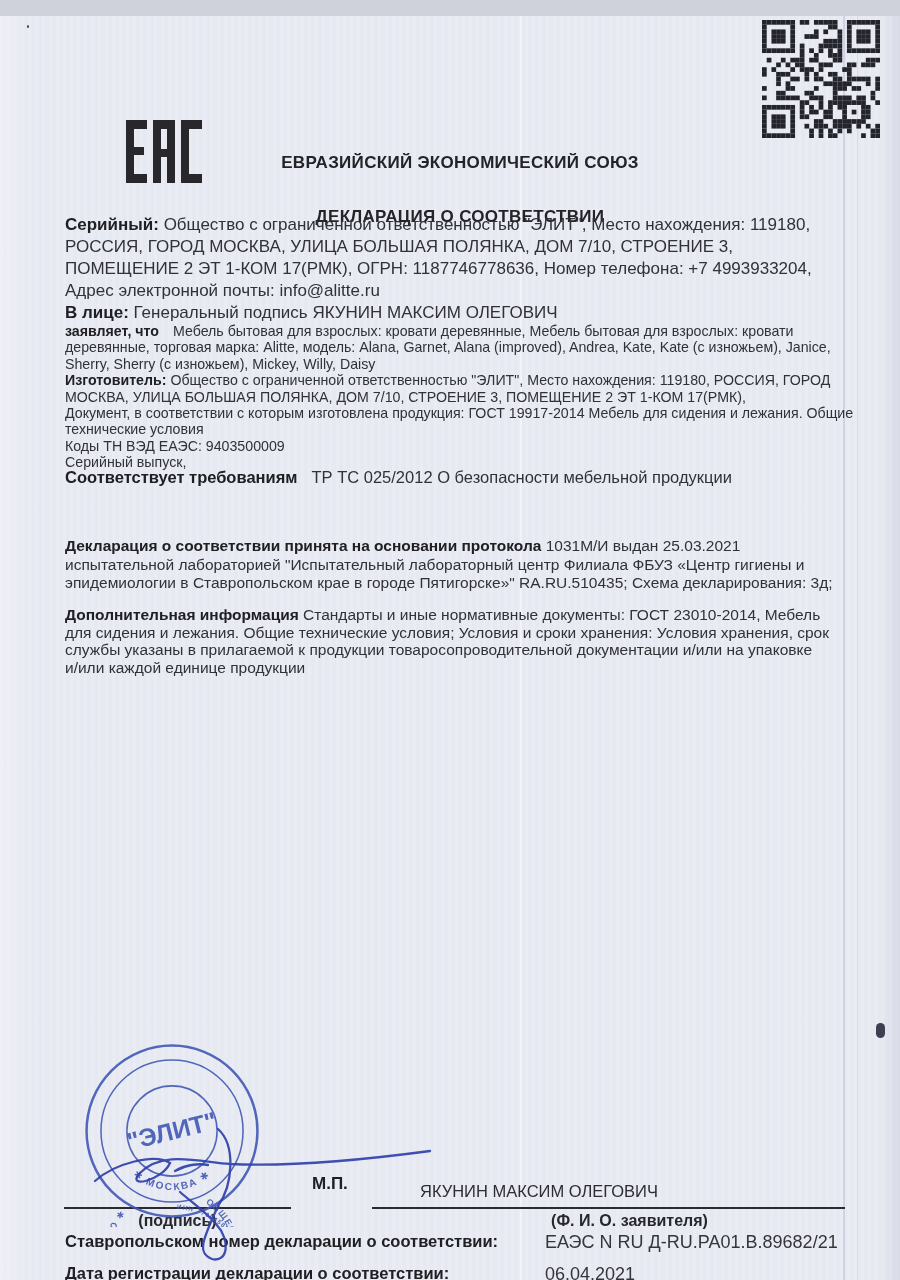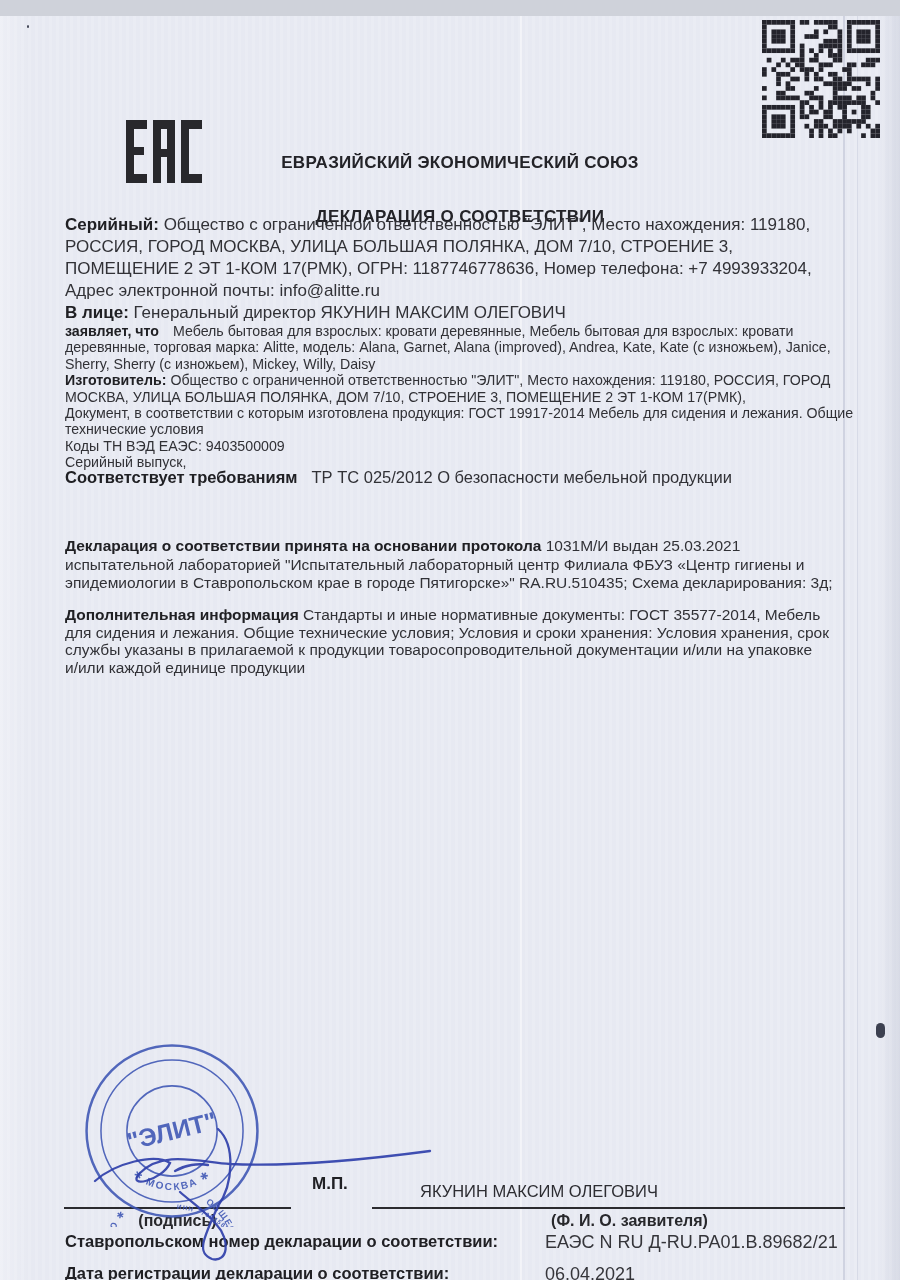--- a/index.html
+++ b/index.html
@@ -366,21 +366,21 @@
   </svg>
 
   <div class="title" style="top:137px;">ЕВРАЗИЙСКИЙ ЭКОНОМИЧЕСКИЙ СОЮЗ</div>
   <div class="title" style="top:191px;">ДЕКЛАРАЦИЯ О СООТВЕТСТВИИ</div>
 
   <div class="blk" style="top:198px;font-size:17px;line-height:22px;">
     <div class="line"><span class="b">Серийный:</span><span> Общество с ограниченной ответственностью "ЭЛИТ", Место нахождения: 119180,</span></div>
     <div class="line">РОССИЯ, ГОРОД МОСКВА, УЛИЦА БОЛЬШАЯ ПОЛЯНКА, ДОМ 7/10, СТРОЕНИЕ 3,</div>
     <div class="line">ПОМЕЩЕНИЕ 2 ЭТ 1-КОМ 17(РМК), ОГРН: 1187746778636, Номер телефона: +7 4993933204,</div>
     <div class="line">Адрес электронной почты: info@alitte.ru</div>
-    <div class="line"><span class="b">В лице:</span><span> Генеральный директор ЯКУНИН МАКСИМ ОЛЕГОВИЧ</span></div>
+    <div class="line"><span class="b">В лице:</span><span> Генеральный подпись ЯКУНИН МАКСИМ ОЛЕГОВИЧ</span></div>
   </div>
 
   <div class="blk" style="top:307px;font-size:14.2px;line-height:16.4px;">
     <div class="line"><span class="b">заявляет, что</span><span class="gap2"></span><span>Мебель бытовая для взрослых: кровати деревянные, Мебель бытовая для взрослых: кровати</span></div>
     <div class="line">деревянные, торговая марка: Alitte, модель: Alana, Garnet, Alana (improved),  Andrea, Kate, Kate (с изножьем), Janice,</div>
     <div class="line">Sherry, Sherry (с изножьем), Mickey, Willy, Daisy</div>
     <div class="line"><span class="b">Изготовитель:</span><span> Общество с ограниченной ответственностью "ЭЛИТ", Место нахождения: 119180, РОССИЯ, ГОРОД</span></div>
     <div class="line">МОСКВА, УЛИЦА БОЛЬШАЯ ПОЛЯНКА, ДОМ 7/10, СТРОЕНИЕ 3, ПОМЕЩЕНИЕ 2 ЭТ 1-КОМ 17(РМК),</div>
     <div class="line">Документ, в соответствии с которым изготовлена продукция: ГОСТ 19917-2014 Мебель для сидения и лежания. Общие</div>
     <div class="line">технические условия</div>
@@ -392,21 +392,21 @@
     <span class="b">Соответствует требованиям</span><span class="gap2"></span><span>ТР ТС 025/2012 О безопасности мебельной продукции</span>
   </div>
 
   <div class="blk" style="top:521px;font-size:15.5px;line-height:18.6px;">
     <div class="line"><span class="b">Декларация о соответствии принята на основании протокола</span><span> 1031М/И выдан 25.03.2021</span></div>
     <div class="line">испытательной лабораторией "Испытательный лабораторный центр Филиала ФБУЗ «Центр гигиены и</div>
     <div class="line">эпидемиологии в Ставропольском крае в городе Пятигорске»" RA.RU.510435; Схема декларирования: 3д;</div>
   </div>
 
   <div class="blk" style="top:590px;font-size:15.5px;line-height:17.6px;">
-    <div class="line"><span class="b">Дополнительная информация</span><span> Стандарты и иные нормативные документы: ГОСТ 35577-2014, Мебель</span></div>
+    <div class="line"><span class="b">Дополнительная информация</span><span> Стандарты и иные нормативные документы: ГОСТ 23010-2014, Мебель</span></div>
     <div class="line">для сидения и лежания. Общие технические условия; Условия и сроки хранения: Условия хранения, срок</div>
     <div class="line">службы указаны в прилагаемой к продукции товаросопроводительной документации и/или на упаковке</div>
     <div class="line">и/или каждой единице продукции</div>
   </div>
 
 
   <div class="rule" style="left:64px;top:1191px;width:227px;"></div>
   <div class="caption" style="left:64px;top:1196px;width:227px;">(подпись)</div>
 
   <div class="abs b" style="left:312px;top:1158px;font-size:17px;">М.П.</div>

